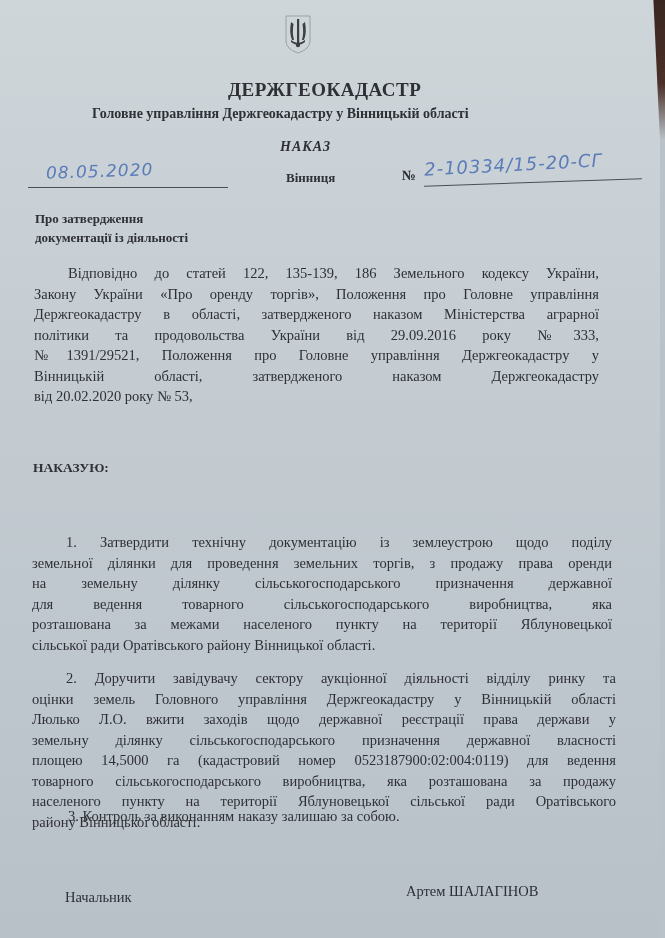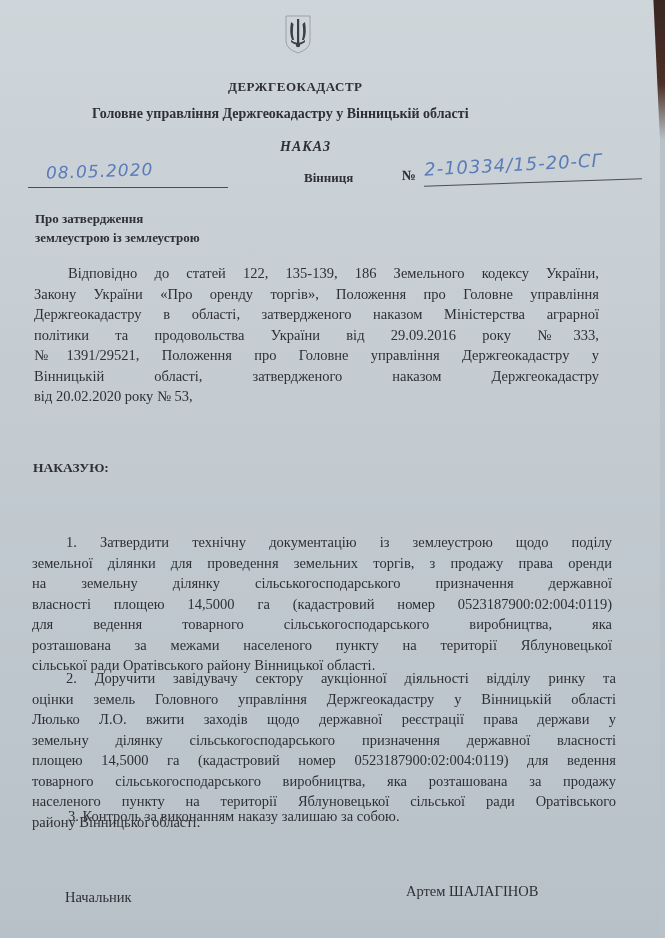--- a/index.html
+++ b/index.html
@@ -15,21 +15,21 @@
     }
     .paper {
       position: absolute; top: 0; left: 0; width: 660px; height: 938px;
       background: linear-gradient(180deg, #cfd6da 0%, #c4ccd2 40%, #bec6cd 75%, #b8c0c8 100%);
       clip-path: polygon(0 0, 99% 0, 100% 15%, 100% 100%, 0 100%);
     }
     .abs { position: absolute; white-space: nowrap; }
     .coat {
       position: absolute; left: 283px; top: 13px; width: 30px; height: 42px;
     }
-    .org { font-weight: bold; font-size: 13px; letter-spacing: 0.5px; }
+    .org { font-weight: bold; font-size: 19px; letter-spacing: 0.5px; }
     .dept { font-weight: bold; font-size: 14px; }
     .order-title { font-weight: bold; font-size: 14px; letter-spacing: 1px; font-style: italic; }
     .hand {
       font-family: "DejaVu Sans", sans-serif; font-style: italic;
       color: #5a7cb8; font-size: 17px; letter-spacing: 1px;
     }
     .underline {
       position: absolute; height: 1px; background: #4a4d55;
     }
     .small-bold { font-weight: bold; font-size: 13px; }
@@ -59,48 +59,47 @@
     </g>
   </svg>
 
   <div class="abs org" style="left:228px; top:79px;">ДЕРЖГЕОКАДАСТР</div>
   <div class="abs dept" style="left:92px; top:106px;">Головне управління Держгеокадастру у Вінницькій області</div>
   <div class="abs order-title" style="left:280px; top:139px;">НАКАЗ</div>
 
   <div class="abs hand" style="left:46px; top:161px; transform: rotate(-2deg);">08.05.2020</div>
   <div class="underline" style="left:28px; top:187px; width:200px;"></div>
 
-  <div class="abs small-bold" style="left:304px; top:170px;">Вінниця</div>
+  <div class="abs small-bold" style="left:286px; top:170px;">Вінниця</div>
 
   <div class="abs small-bold" style="left:402px; top:168px; font-size:14px;">№</div>
   <div class="abs hand" style="left:424px; top:154px; transform: rotate(-3deg); font-size:18px;">2-10334/15-20-СГ</div>
   <div class="underline" style="left:424px; top:182px; width:218px; transform: rotate(-2deg);"></div>
 
   <div class="abs small-bold" style="left:35px; top:209px; line-height:19px;">
     <div>Про затвердження</div>
-    <div>землеустрою із землеустрою</div>
+    <div>документації із діяльності</div>
   </div>
 
   <div class="para" style="left:34px; top:263px; width:565px;">
     <span class="line" style="padding-left:34px;">Відповідно до статей 122, 135-139, 186 Земельного кодексу України,</span>
     <span class="line">Закону України «Про оренду торгів», Положення про Головне управління</span>
     <span class="line">Держгеокадастру в області, затвердженого наказом Міністерства аграрної</span>
     <span class="line">політики та продовольства України від 29.09.2016 року №333,</span>
     <span class="line">№1391/29521, Положення про Головне управління Держгеокадастру у</span>
     <span class="line">Вінницькій області, затвердженого наказом Держгеокадастру</span>
     <span class="line last">від 20.02.2020 року № 53,</span>
   </div>
 
   <div class="abs small-bold" style="left:33px; top:460px; font-size:13.5px;">НАКАЗУЮ:</div>
 
   <div class="para" style="left:32px; top:488px; width:580px;margin-top:44px;">
     <span class="line" style="padding-left:34px;">1. Затвердити технічну документацію із землеустрою щодо поділу</span>
     <span class="line">земельної ділянки для проведення земельних торгів, з продажу права оренди</span>
     <span class="line">на земельну ділянку сільськогосподарського призначення державної</span>
-    <span class="line">власності площею 14,5000 га (кадастровий номер 0523187900:02:004:0119)</span>
     <span class="line">для ведення товарного сільськогосподарського виробництва, яка</span>
     <span class="line">розташована за межами населеного пункту на території Яблуновецької</span>
     <span class="line last">сільської ради Оратівського району Вінницької області.</span>
   </div>
 
   <div class="para" style="left:32px; top:668px; width:584px;">
     <span class="line" style="padding-left:34px;">2. Доручити завідувачу сектору аукціонної діяльності відділу ринку та</span>
     <span class="line">оцінки земель Головного управління Держгеокадастру у Вінницькій області</span>
     <span class="line">Люлько Л.О. вжити заходів щодо державної реєстрації права держави у</span>
     <span class="line">земельну ділянку сільськогосподарського призначення державної власності</span>

